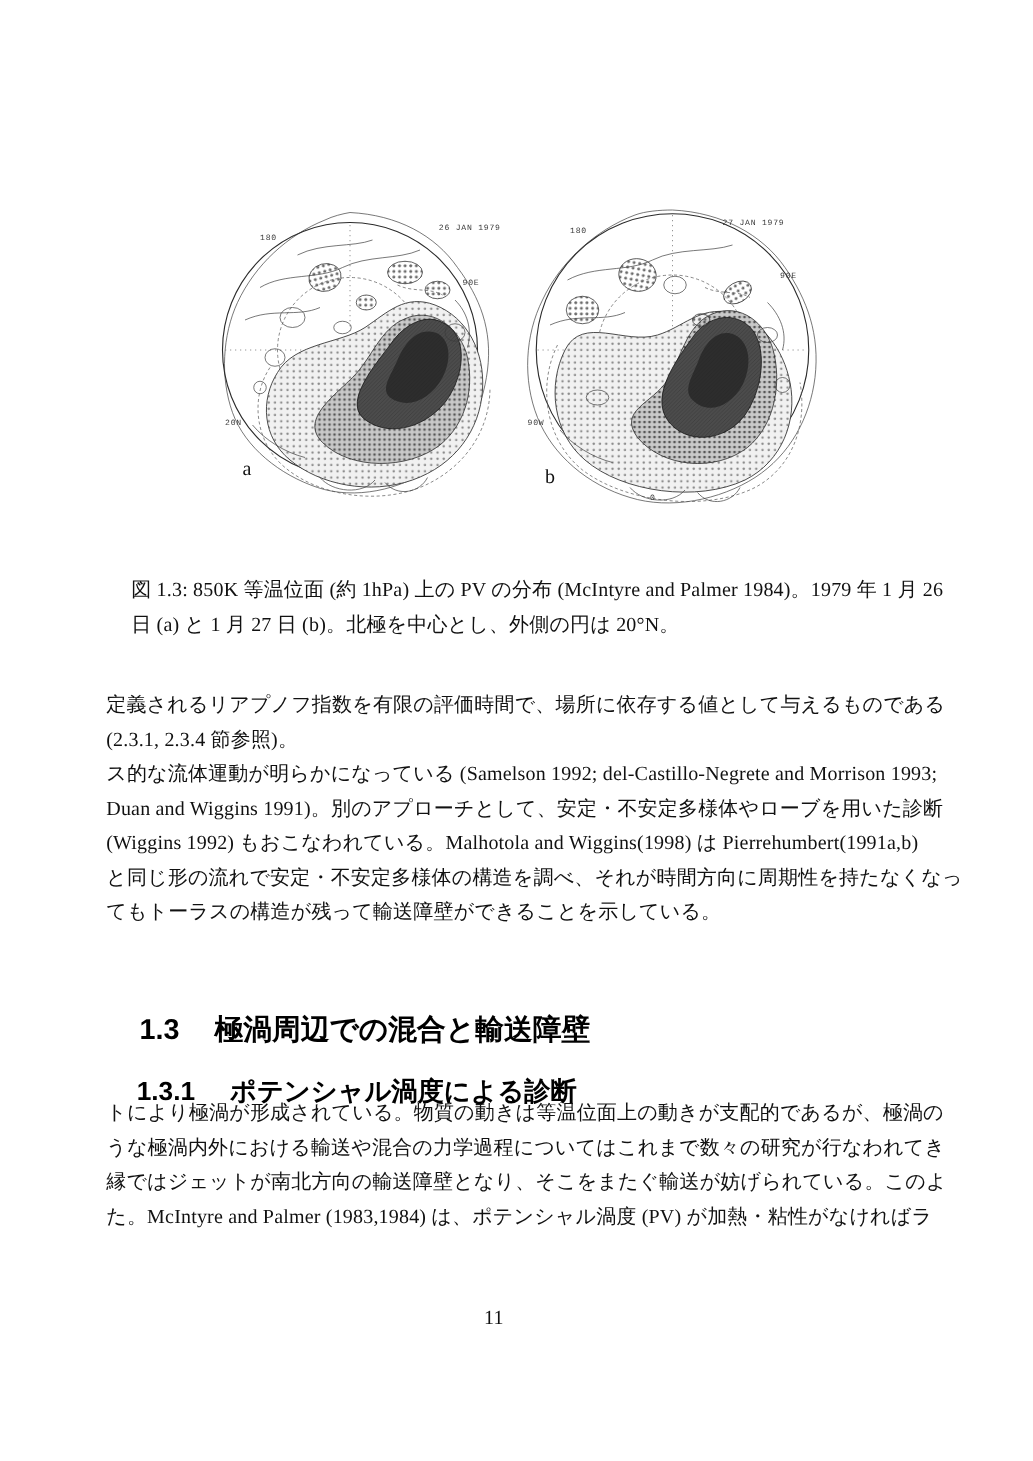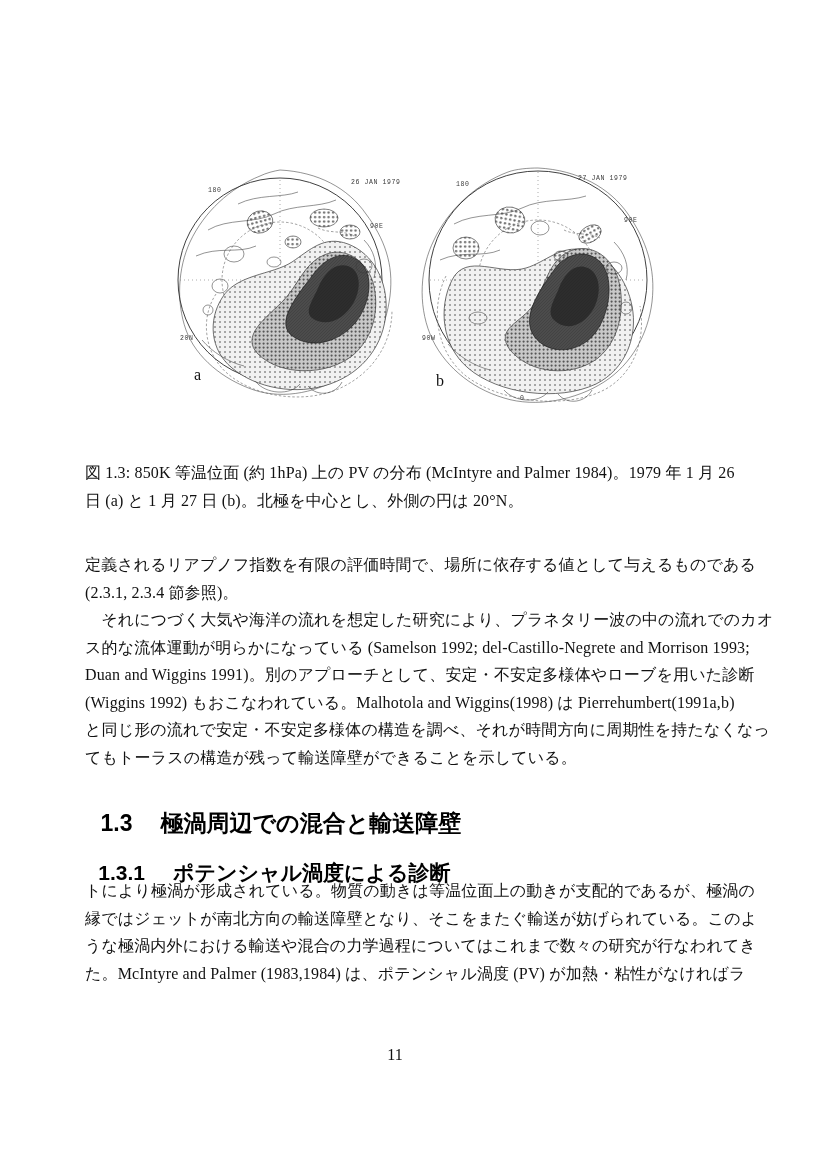--- a/index.html
+++ b/index.html
@@ -23,23 +23,23 @@
   
   .caption,.tblock{position:absolute;left:85px;width:662px;}
   .bline{
     white-space:pre;
     font-size:16px;
     line-height:27.5px;
     height:27.5px;
     letter-spacing:.15px;
   }
   .caption .bline{line-height:28px;height:28px;}
-  .caption{top:459px;}
+  .caption{top:459px;margin-left:20px;}
   .heading{
-    position:absolute;left:75px;
+    position:absolute;left:86px;
     font-family:"Liberation Sans","DejaVu Sans",sans-serif;
     font-weight:bold;color:#000;
     white-space:pre;
   }
   .h-section{top:781px;font-size:23px;}
   .h-subsection{top:835px;font-size:21px;}
   .heading .num{display:inline-block;}
   .h-section .num{margin-right:28px;}
   .h-subsection .num{margin-right:28px;}
   .page-number{
@@ -163,38 +163,37 @@
     <div class="bline">図 1.3: 850K 等温位面 (約 1hPa) 上の PV の分布 (McIntyre and Palmer 1984)。1979 年 1 月 26</div>
     <div class="bline">日 (a) と 1 月 27 日 (b)。北極を中心とし、外側の円は 20°N。</div>
   </div>
 
   <div class="tblock" style="top:551px">
     <div class="bline">定義されるリアプノフ指数を有限の評価時間で、場所に依存する値として与えるものである</div>
     <div class="bline">(2.3.1, 2.3.4 節参照)。</div>
   </div>
 
   <div class="tblock" style="top:606px">
-    <div class="bline">　それにつづく大気や海洋の流れを想定した研究により、プラネタリー波の中の流れでのカオ</div>
     <div class="bline">ス的な流体運動が明らかになっている (Samelson 1992; del-Castillo-Negrete and Morrison 1993;</div>
     <div class="bline">Duan and Wiggins 1991)。別のアプローチとして、安定・不安定多様体やローブを用いた診断</div>
     <div class="bline">(Wiggins 1992) もおこなわれている。Malhotola and Wiggins(1998) は Pierrehumbert(1991a,b)</div>
     <div class="bline">と同じ形の流れで安定・不安定多様体の構造を調べ、それが時間方向に周期性を持たなくなっ</div>
     <div class="bline">てもトーラスの構造が残って輸送障壁ができることを示している。</div>
   </div>
 
   <div class="heading h-section">
     <span class="num">1.3</span><span>極渦周辺での混合と輸送障壁</span>
   </div>
 
   <div class="heading h-subsection">
     <span class="num">1.3.1</span><span>ポテンシャル渦度による診断</span>
   </div>
 
   <div class="tblock" style="top:877px">
     <div class="bline">トにより極渦が形成されている。物質の動きは等温位面上の動きが支配的であるが、極渦の</div>
+    <div class="bline">うな極渦内外における輸送や混合の力学過程についてはこれまで数々の研究が行なわれてき</div>
     <div class="bline">縁ではジェットが南北方向の輸送障壁となり、そこをまたぐ輸送が妨げられている。このよ</div>
-    <div class="bline">うな極渦内外における輸送や混合の力学過程についてはこれまで数々の研究が行なわれてき</div>
     <div class="bline">た。McIntyre and Palmer (1983,1984) は、ポテンシャル渦度 (PV) が加熱・粘性がなければラ</div>
   </div>
 
   <div class="page-number">11</div>
 
 </div>
 
 </body></html>

